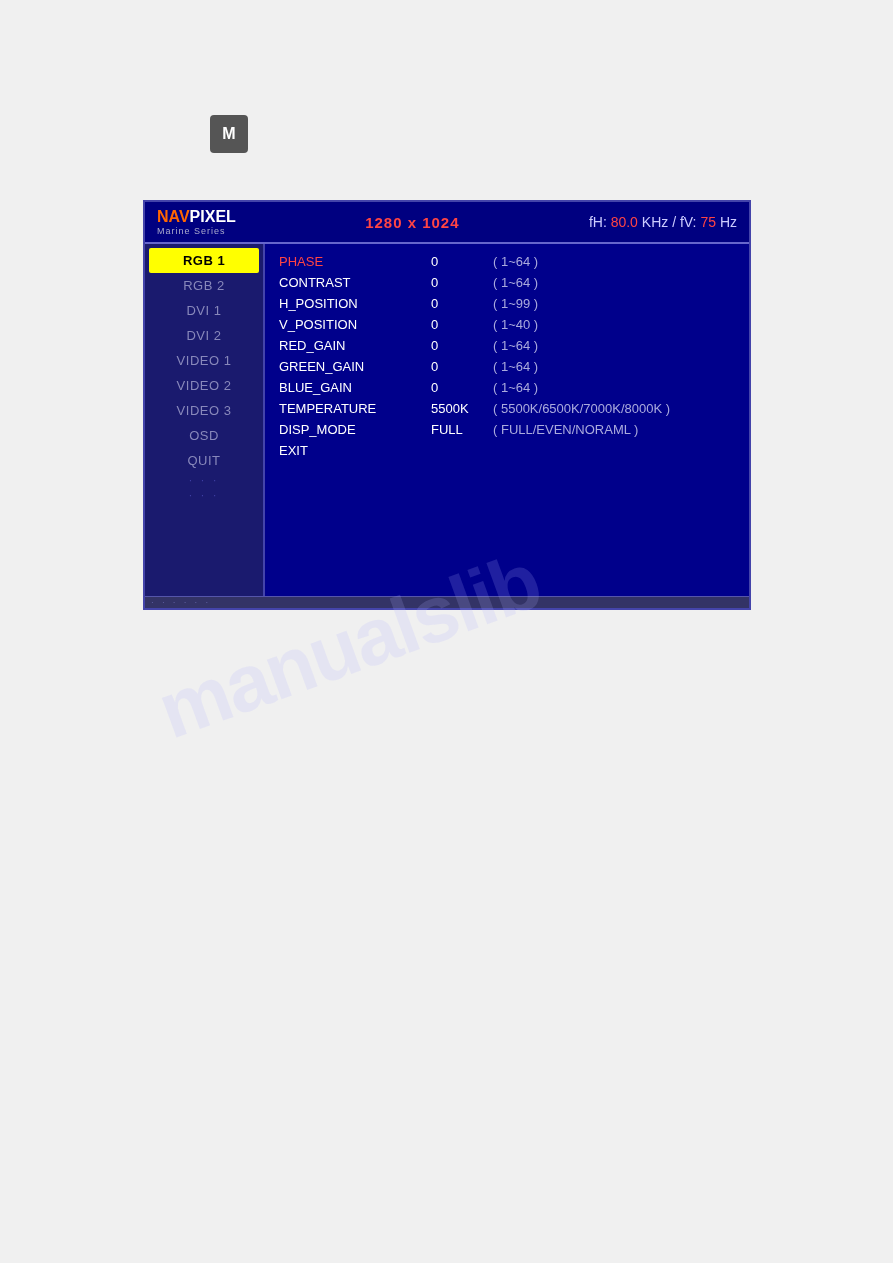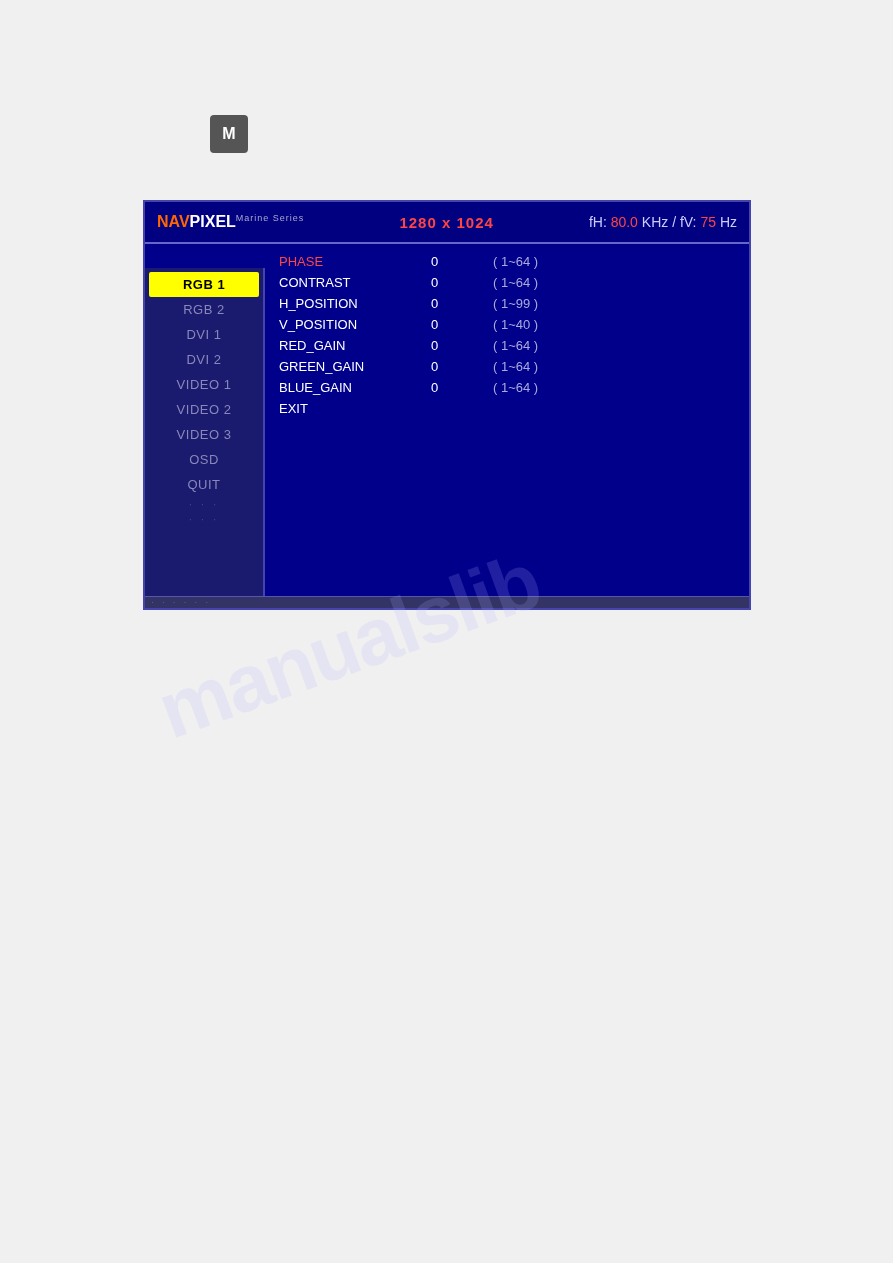--- a/index.html
+++ b/index.html
@@ -49,21 +49,21 @@
       border-bottom: 2px solid #6666cc;
       padding: 6px 12px;
       display: flex;
       align-items: center;
       justify-content: space-between;
       height: 42px;
     }
 
     .header-logo {
       display: flex;
-      flex-direction: row;
+      flex-direction: column;
     }
 
     .logo-nav {
       color: #ff6600;
       font-weight: bold;
     }
 
     .logo-pixel {
       color: white;
       font-weight: bold;
@@ -99,21 +99,20 @@
     }
 
     
     .osd-sidebar {
       width: 120px;
       background: #1a1a6e;
       border-right: 2px solid #4444aa;
       display: flex;
       flex-direction: column;
       padding: 4px 0;
-      margin-top: 24px;
     }
 
     .sidebar-item {
       padding: 5px 8px;
       color: #8888bb;
       font-size: 13px;
       cursor: pointer;
       text-align: center;
       letter-spacing: 0.5px;
     }
@@ -280,21 +279,31 @@
         <span class="menu-value">0</span>
         <span class="menu-range">( 1~64 )</span>
       </div>
 
       <div class="menu-row">
         <span class="menu-label">BLUE_GAIN</span>
         <span class="menu-value">0</span>
         <span class="menu-range">( 1~64 )</span>
       </div>
 
-
+      <div class="menu-row">
+        <span class="menu-label">TEMPERATURE</span>
+        <span class="menu-value">5500K</span>
+        <span class="menu-range">( 5500K/6500K/7000K/8000K )</span>
+      </div>
+
+      <div class="menu-row">
+        <span class="menu-label">DISP_MODE</span>
+        <span class="menu-value">FULL</span>
+        <span class="menu-range">( FULL/EVEN/NORAML )</span>
+      </div>
 
 
       <div class="menu-row">
         <span class="menu-label">EXIT</span>
         <span class="menu-value"></span>
         <span class="menu-range"></span>
       </div>
 
     </div>
   </div>

